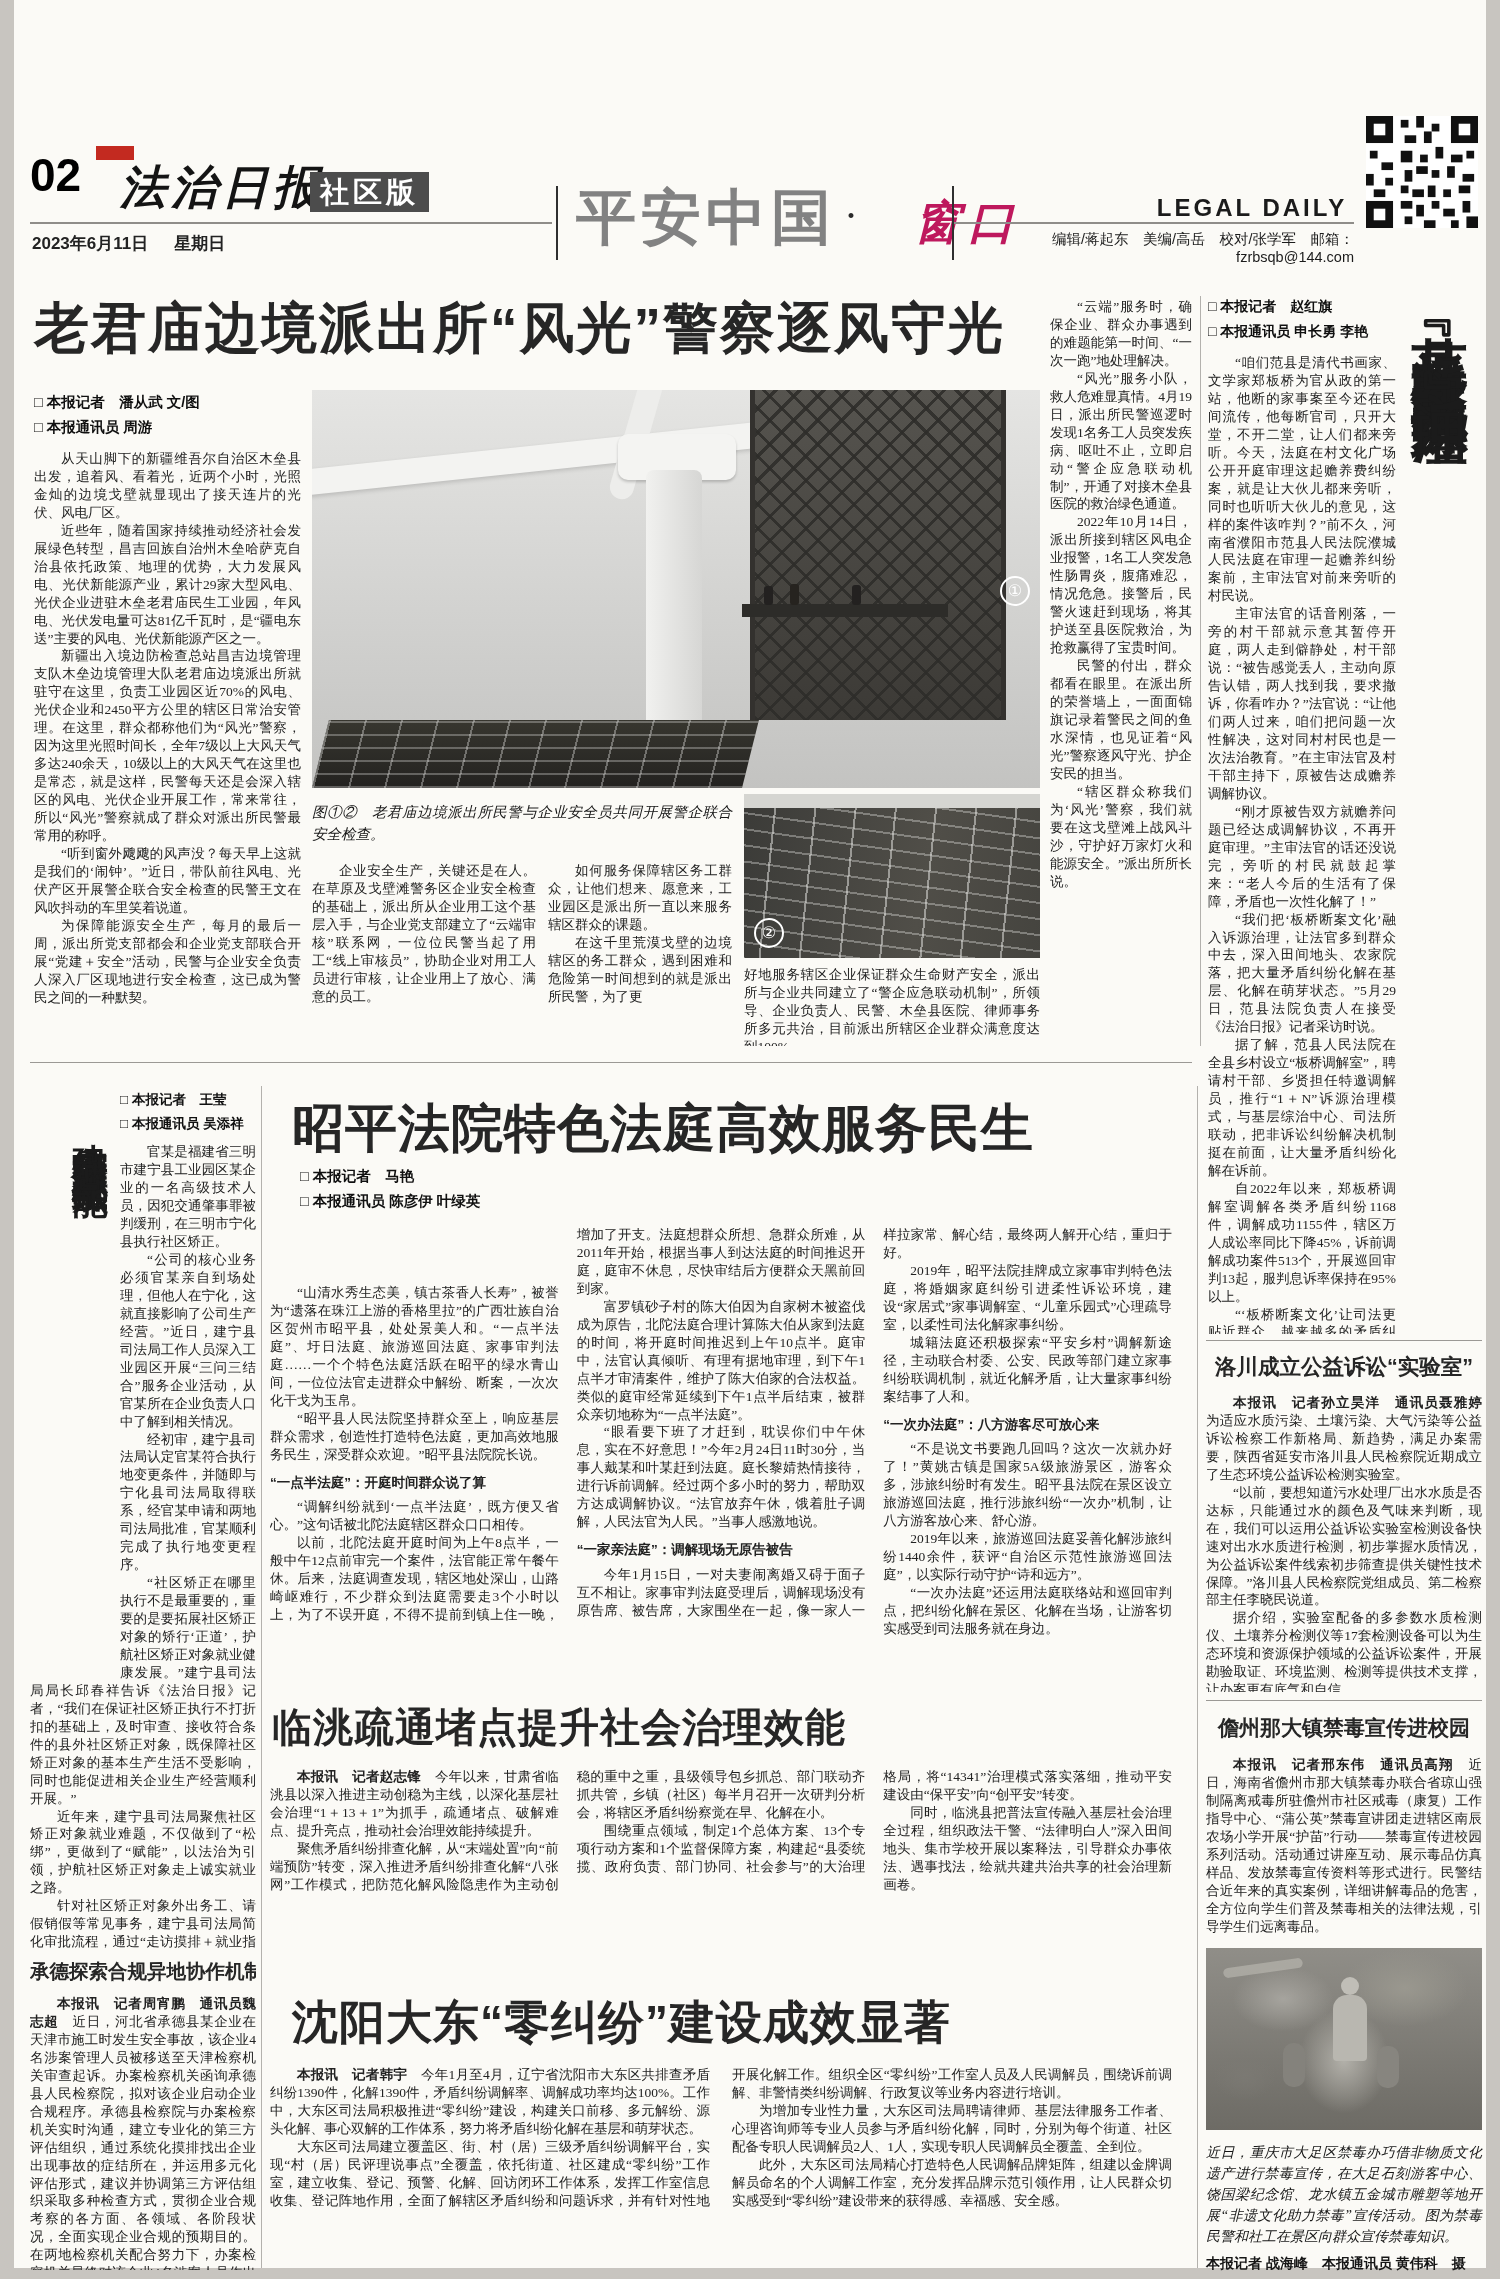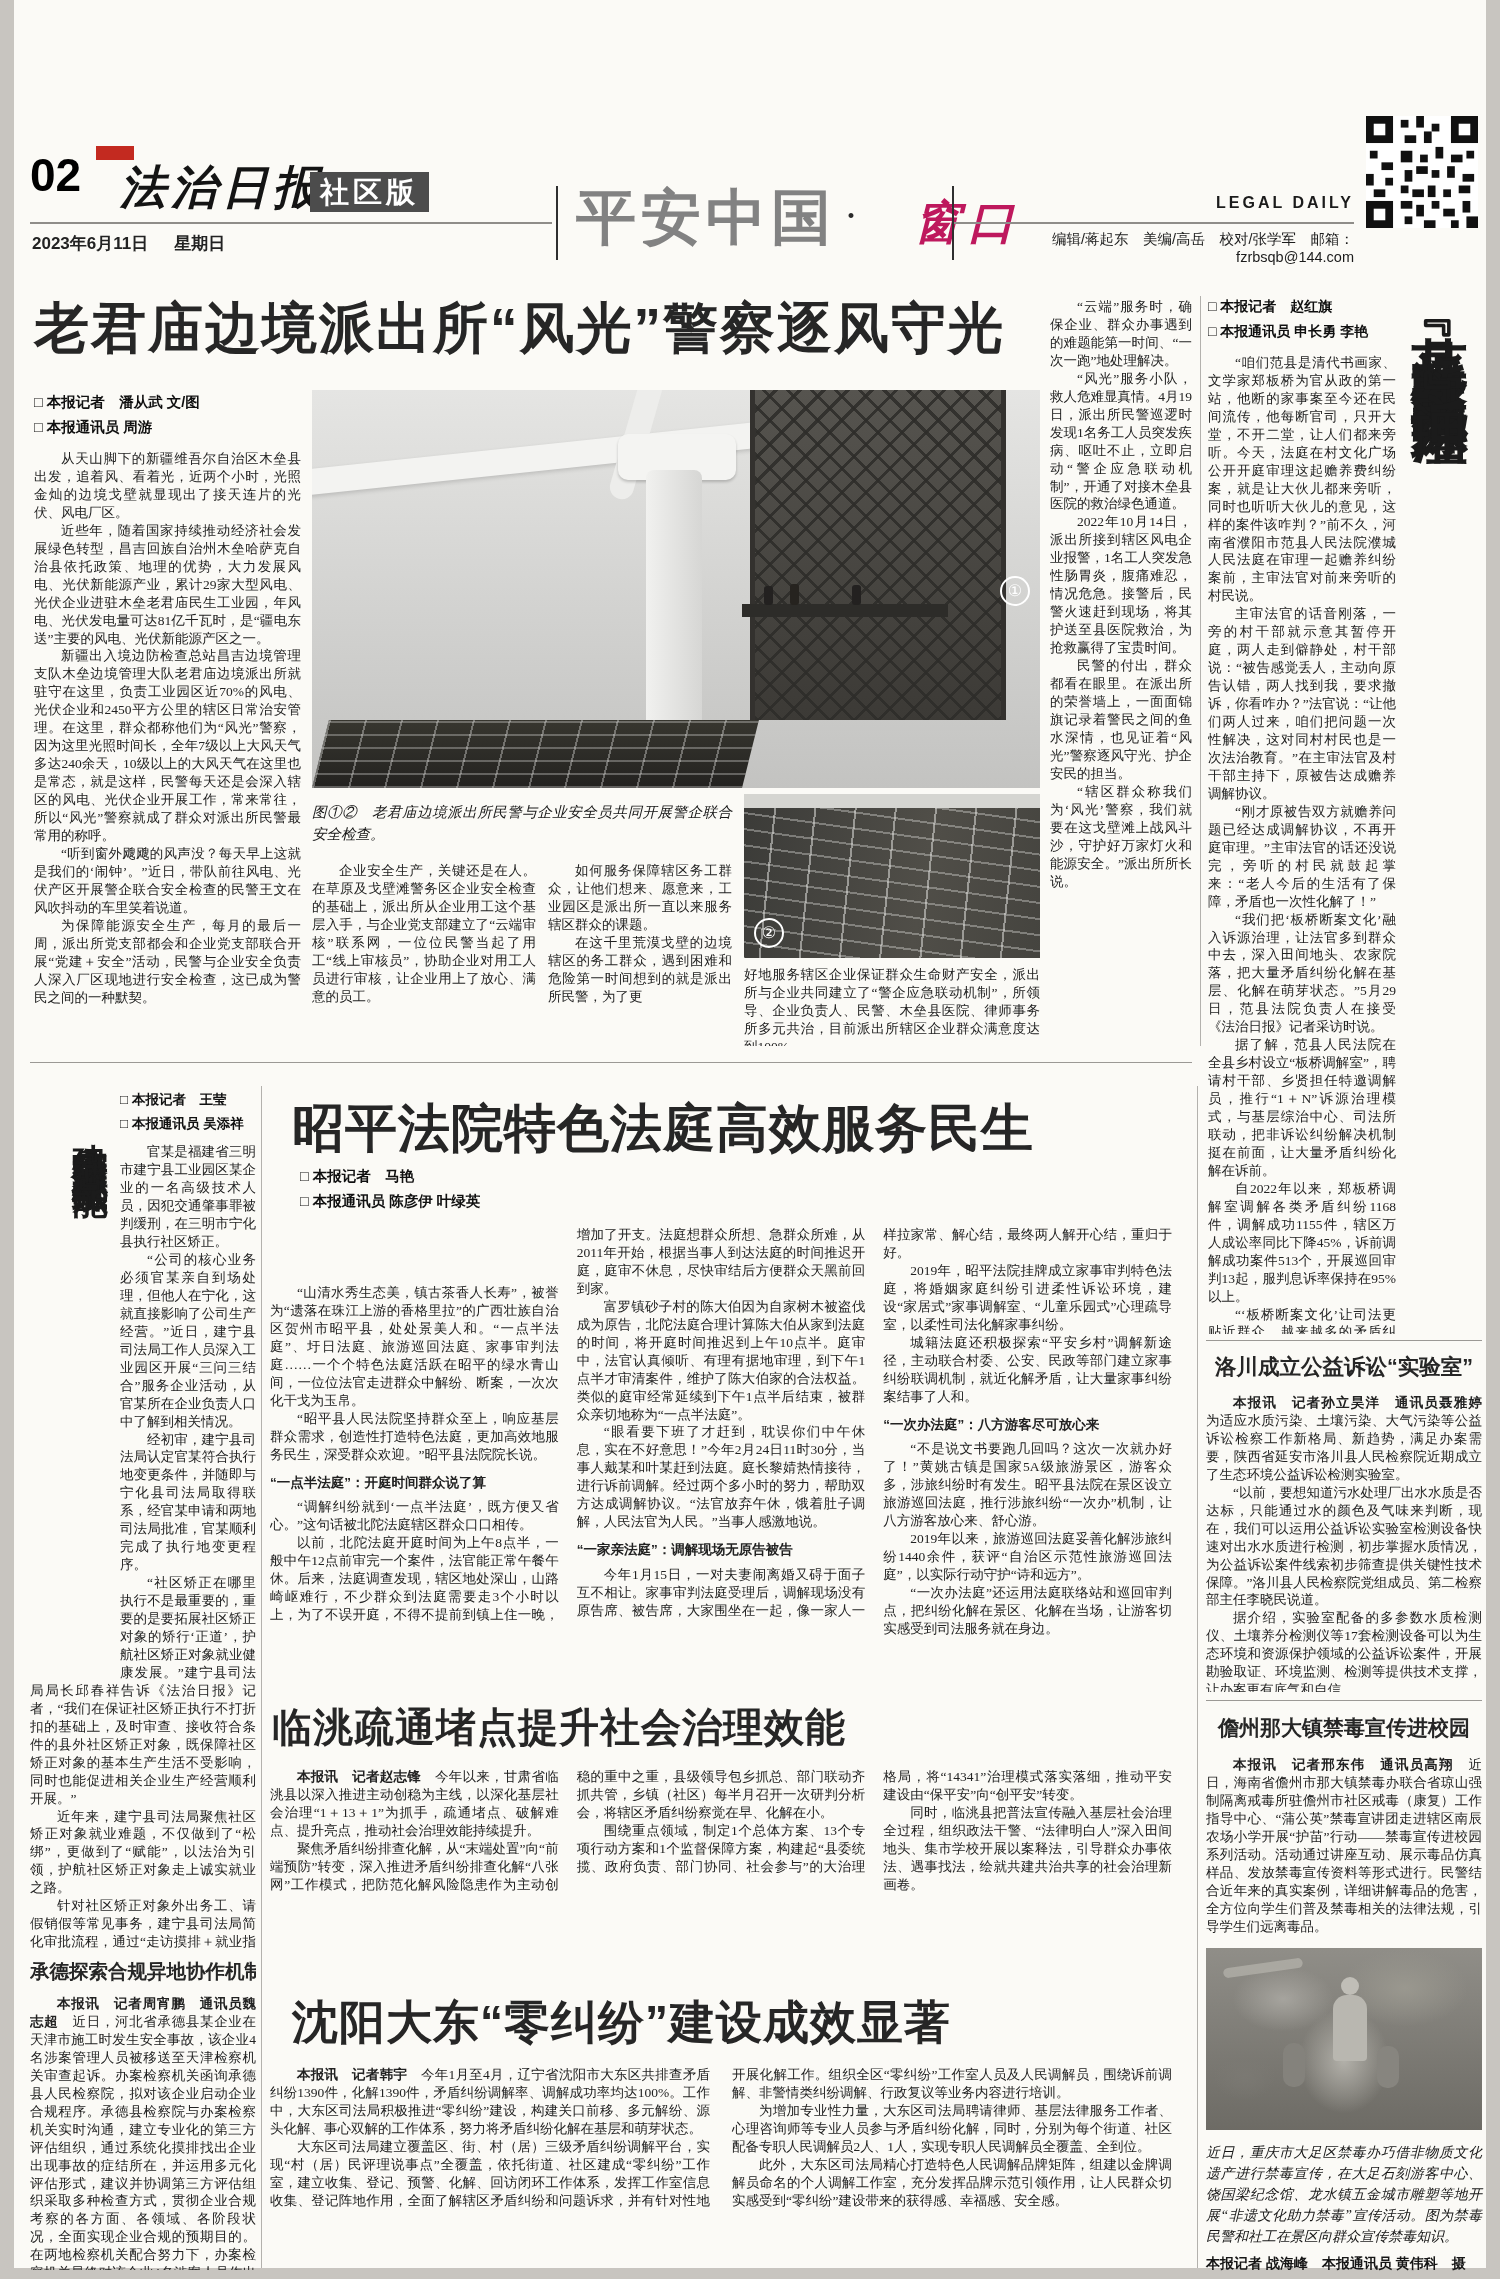--- a/index.html
+++ b/index.html
@@ -16,21 +16,21 @@
   .subhead{font-family:"Liberation Sans",sans-serif;font-weight:bold;font-size:15.5px;text-align:center;text-indent:0 !important;margin:10px 0 7px !important;color:#111;}
   .caption{position:absolute;font-style:italic;font-size:14.5px;line-height:1.5;color:#161616;text-align:justify;}
   .lead-intro b{font-family:"Liberation Sans",sans-serif;}
   .pagenum{position:absolute;font-family:"Liberation Sans",sans-serif;font-weight:700;font-size:46px;line-height:1;color:#000000;}
   .papername{position:absolute;font-family:"DejaVu Serif",serif;font-weight:bold;font-style:italic;font-size:46px;line-height:1;color:#141414;letter-spacing:5px;}
   .edition{position:absolute;background:#4c4c4c;color:#fff;font-family:"Liberation Sans",sans-serif;font-weight:bold;font-size:29px;line-height:1.25;padding:2px 10px;letter-spacing:4px;}
   .dateline{position:absolute;font-family:"Liberation Sans",sans-serif;font-weight:bold;font-size:17px;color:#222;}
   .mh-main{font-family:"Liberation Sans",sans-serif;font-weight:900;font-size:60px;color:#828282;letter-spacing:5px;}
   .mh-dot{font-size:42px;color:#2a2a2a;margin:0 8px;vertical-align:8px;}
   .mh-sub{font-family:"DejaVu Serif",serif;font-weight:bold;font-size:46px;color:#be185d;letter-spacing:8px;font-style:italic;margin-left:48px;}
-  .english{position:absolute;font-family:"Liberation Sans",sans-serif;font-weight:bold;font-size:16px;letter-spacing:3px;color:#1b1b1b;text-align:right;}
+  .english{position:absolute;font-family:"Liberation Sans",sans-serif;font-weight:bold;font-size:24px;letter-spacing:3px;color:#1b1b1b;text-align:center;}
   .editors{position:absolute;font-family:"Liberation Sans",sans-serif;font-size:14.5px;color:#1b1b1b;text-align:right;}
   .tick{position:absolute;width:2px;height:74px;background:#2f2f2f;}
   .redmark{position:absolute;left:96px;top:146px;width:38px;height:14px;background:#c32a20;}
   .photo{position:absolute;overflow:hidden;}
   .badge{position:absolute;width:26px;height:26px;border:2px solid #fff;border-radius:50%;color:#fff;font-size:16px;line-height:26px;text-align:center;font-family:"Liberation Sans",sans-serif;}
   .cols3{column-count:3;column-gap:18px;}
   .cols2{column-count:2;column-gap:22px;}
   .credit{font-weight:bold;font-style:normal;text-align:left;margin-top:6px;font-family:"Liberation Sans",sans-serif;font-size:14px;}
 </style>
 </head>

